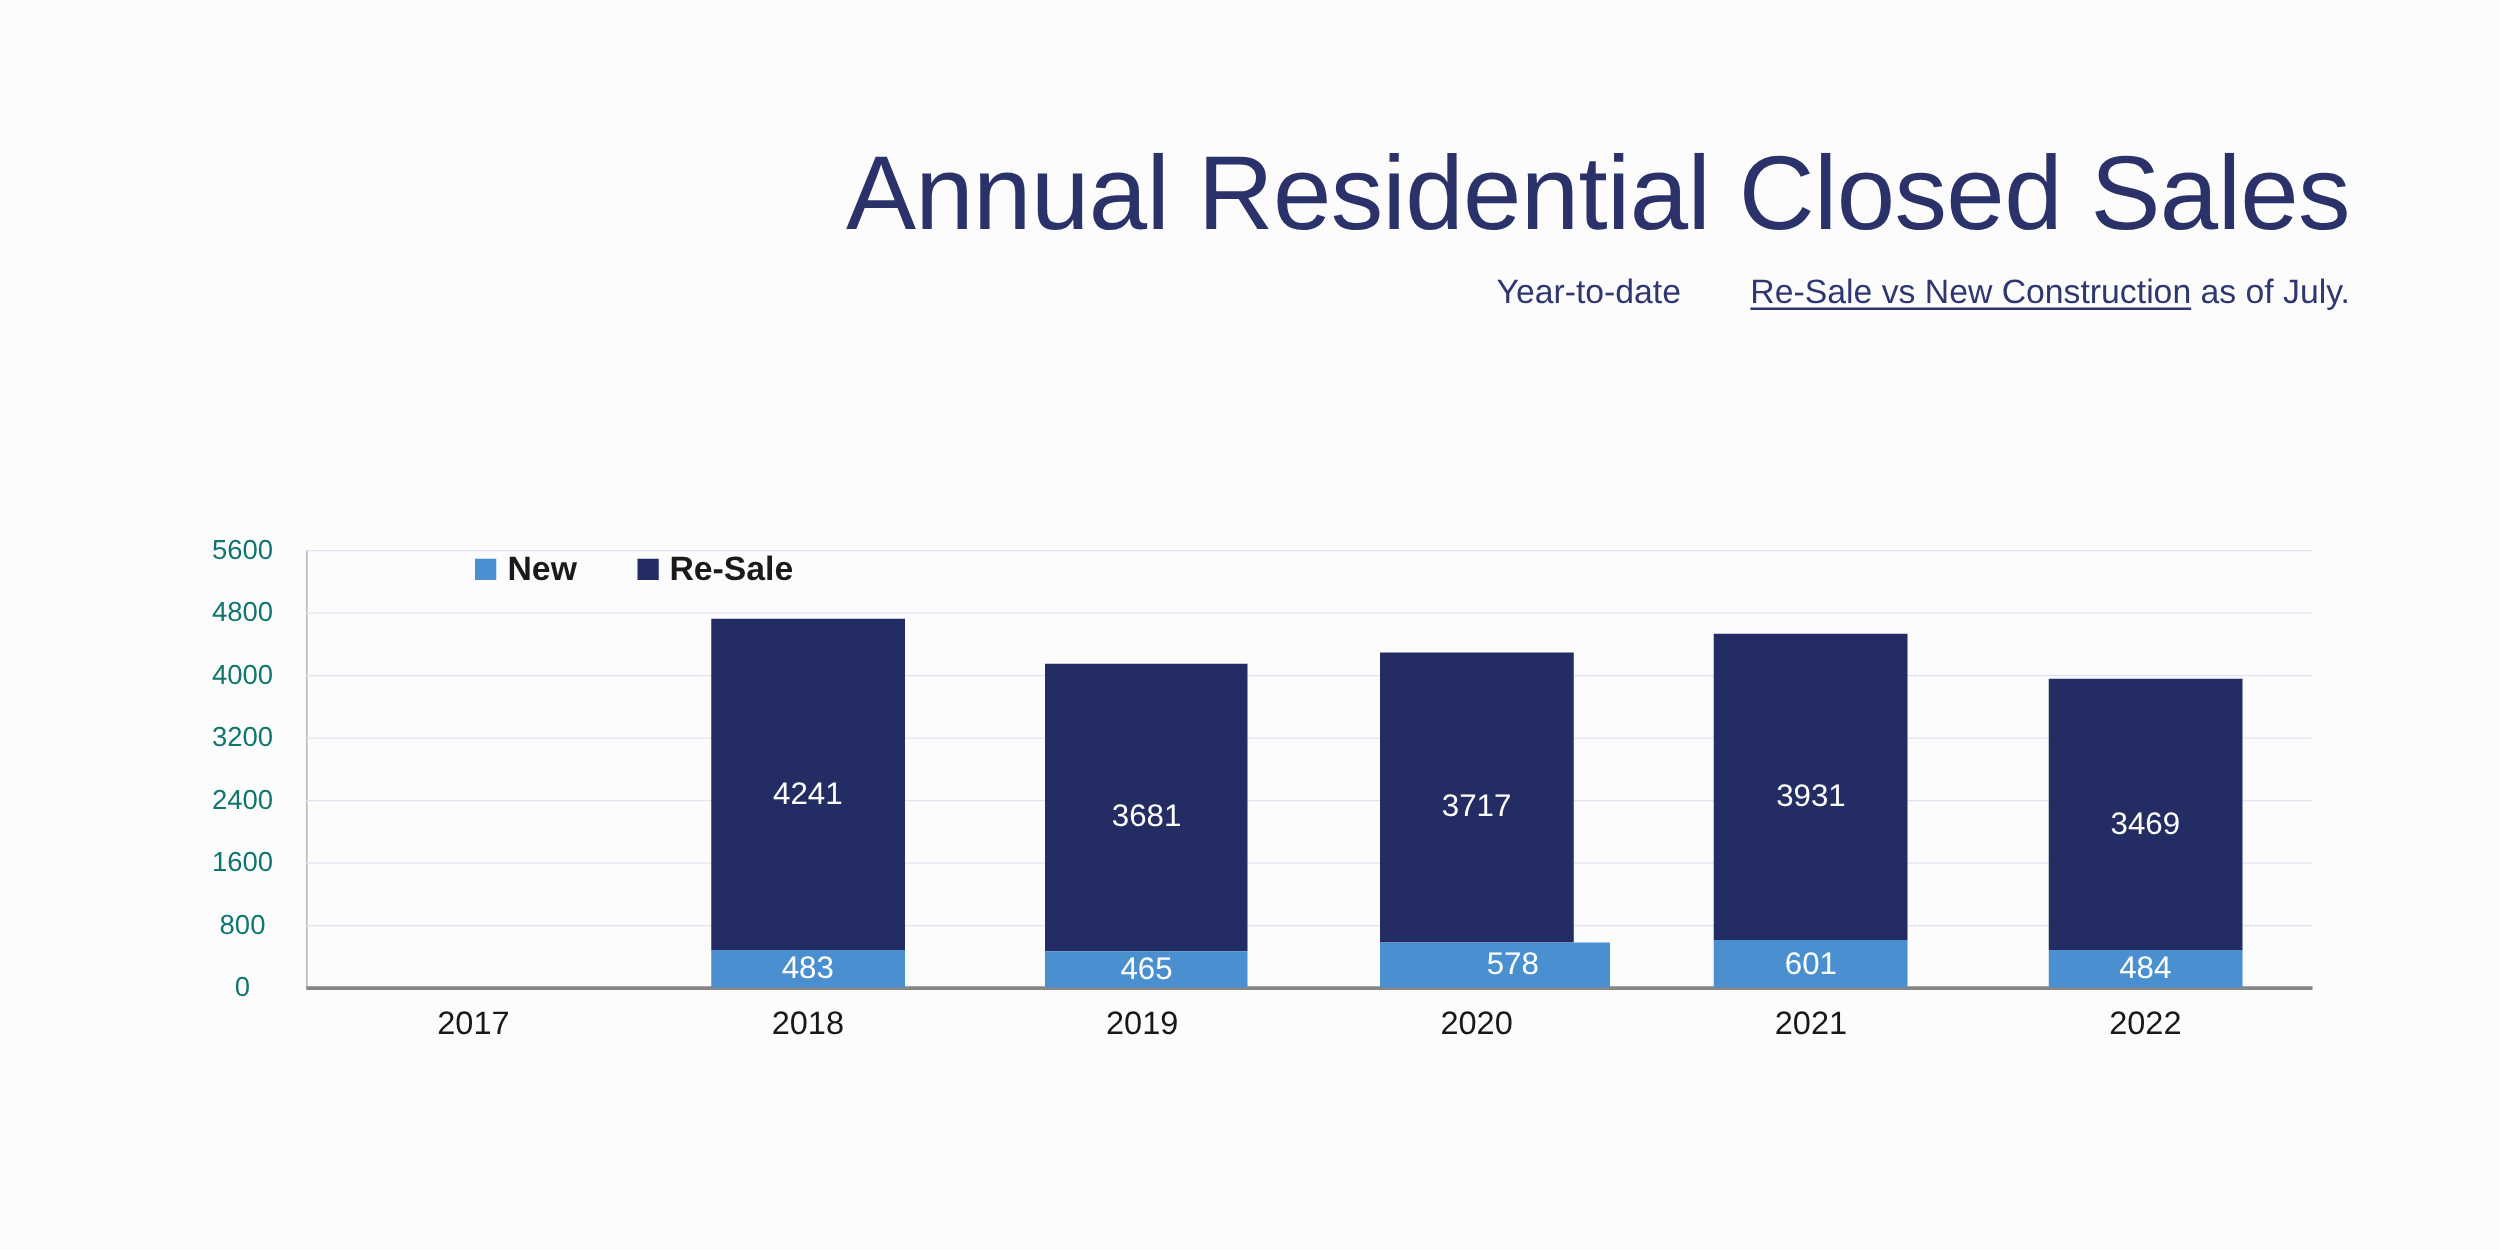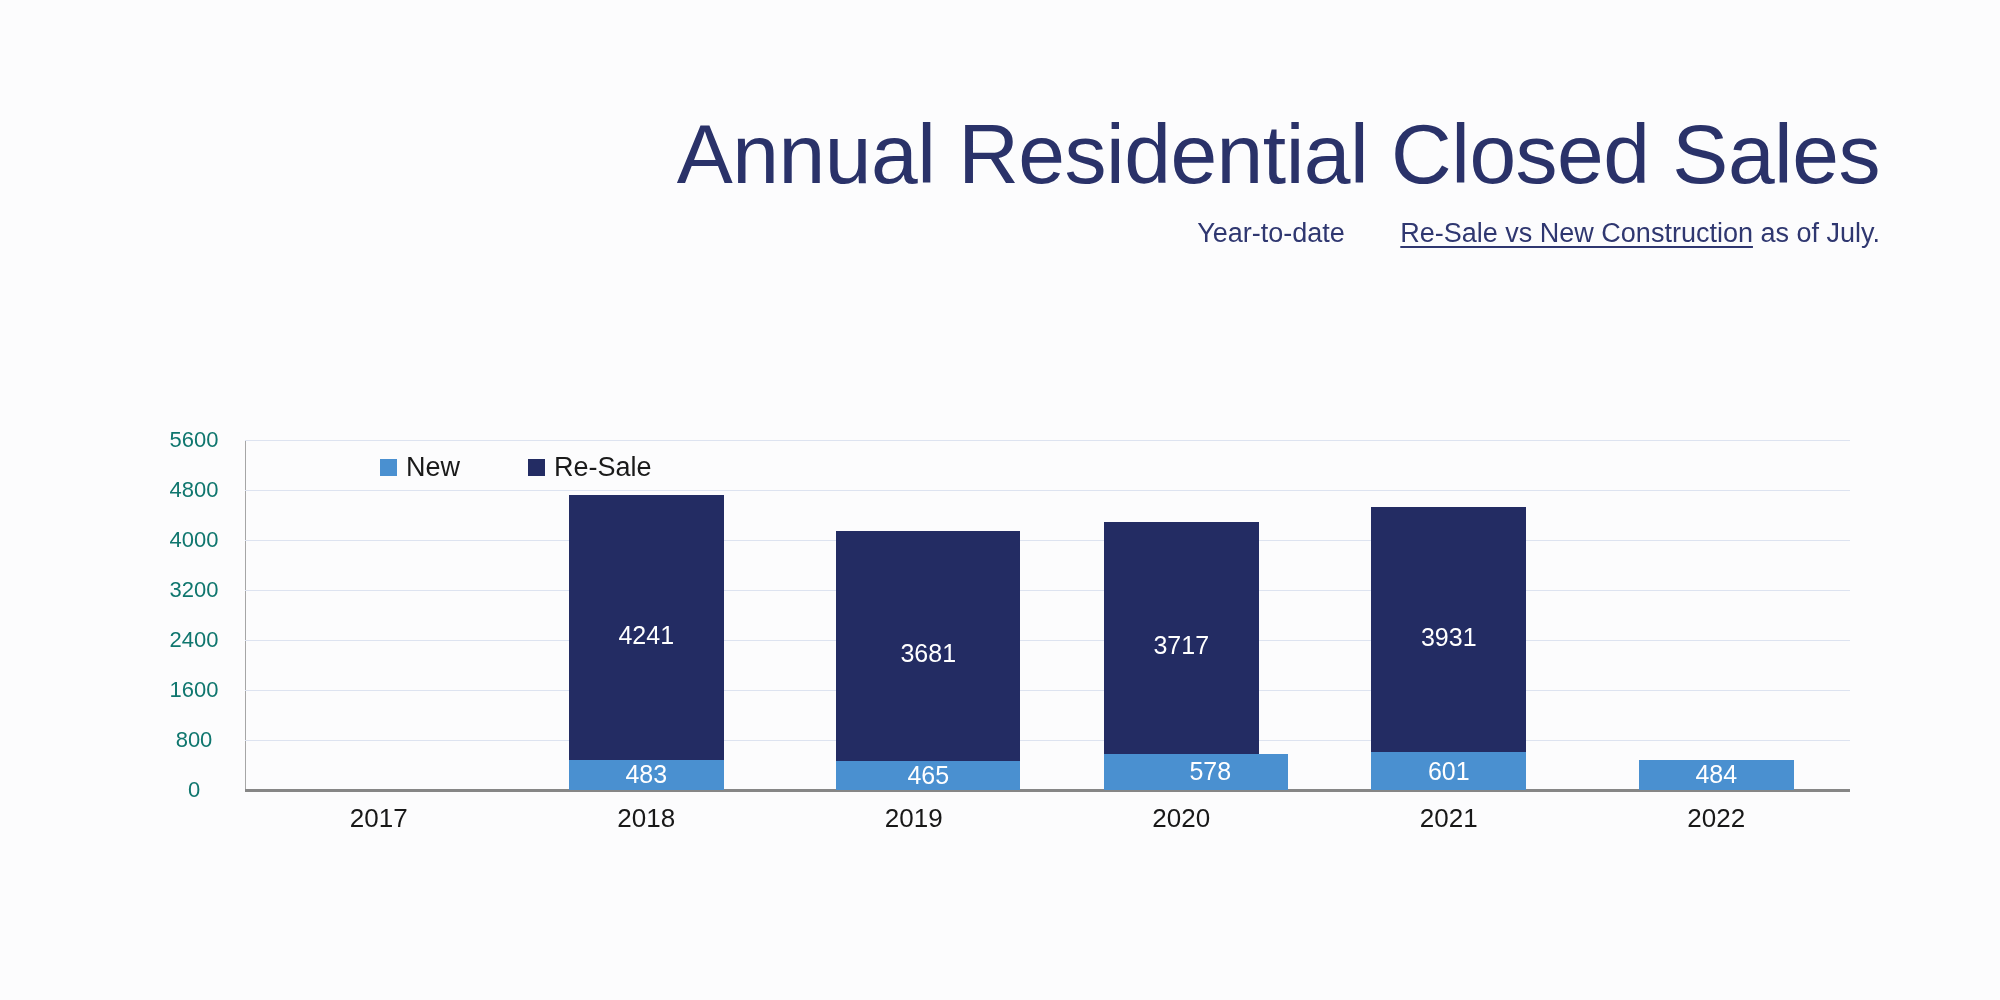--- a/index.html
+++ b/index.html
@@ -102,25 +102,26 @@
     left: 0;
     right: 0;
     height: 1px;
     background: #dde3f0;
   }
 
   
   #legend {
     position: absolute;
     left: 135px;
-    top: 12px;
+    top: 0;
     display: flex;
     align-items: center;
-    gap: 68px;
+    gap: 48px;
     z-index: 5;
+    font-weight: bold;
   }
   .legend-item {
     display: flex;
     align-items: center;
     gap: 9px;
   }
   .legend-swatch {
     width: 17px;
     height: 17px;
     display: inline-block;
@@ -227,21 +228,21 @@
 
     <div id="bars">
         <div class="bar-group" style="left: 323.75px; width: 155px; height: 295.25px;">
           <div class="bar-seg seg-resale" style="background: rgb(35, 44, 99); bottom: 30.1875px; height: 265.062px;">
             <span class="seg-label">4241</span>
           </div>
           <div class="bar-seg seg-new" style="background: rgb(74, 144, 208); bottom: 0px; height: 30.1875px;">
             <span class="seg-label">483</span>
           </div>
         </div>
-        <div class="bar-group" style="left: 591.25px; width: 184px; height: 259.125px; margin-top: 32px;">
+        <div class="bar-group" style="left: 591.25px; width: 162px; height: 259.125px; margin-top: 32px;">
           <div class="bar-seg seg-resale" style="background: rgb(35, 44, 99); bottom: 29.0625px; height: 230.062px;">
             <span class="seg-label">3681</span>
           </div>
           <div class="bar-seg seg-new" style="background: rgb(74, 144, 208); bottom: 0px; height: 29.0625px;">
             <span class="seg-label">465</span>
           </div>
         </div>
         <div class="bar-group" style="left: 858.75px; width: 155px; height: 268.438px;">
           <div class="bar-seg seg-resale" style="background: rgb(35, 44, 99); bottom: 36.125px; height: 232.312px;">
             <span class="seg-label">3717</span>
@@ -252,20 +253,23 @@
         </div>
         <div class="bar-group" style="left: 1126.25px; width: 155px; height: 283.25px;">
           <div class="bar-seg seg-resale" style="background: rgb(35, 44, 99); bottom: 37.5625px; height: 245.688px;">
             <span class="seg-label">3931</span>
           </div>
           <div class="bar-seg seg-new" style="background: rgb(74, 144, 208); bottom: 0px; height: 37.5625px;">
             <span class="seg-label">601</span>
           </div>
         </div>
         <div class="bar-group" style="left: 1393.75px; width: 155px; height: 247.062px;">
+          <div class="bar-seg seg-resale" style="background: rgb(35, 44, 99); bottom: 30.25px; height: 216.812px;">
+            <span class="seg-label">3469</span>
+          </div>
           <div class="bar-seg seg-new" style="background: rgb(74, 144, 208); bottom: 0px; height: 30.25px;">
             <span class="seg-label">484</span>
           </div>
         </div>
       </div>
   </div>
 
   <div id="x-axis-labels">
       <div class="x-tick-label" style="left: 133.75px;">2017</div>
       <div class="x-tick-label" style="left: 401.25px;">2018</div>

